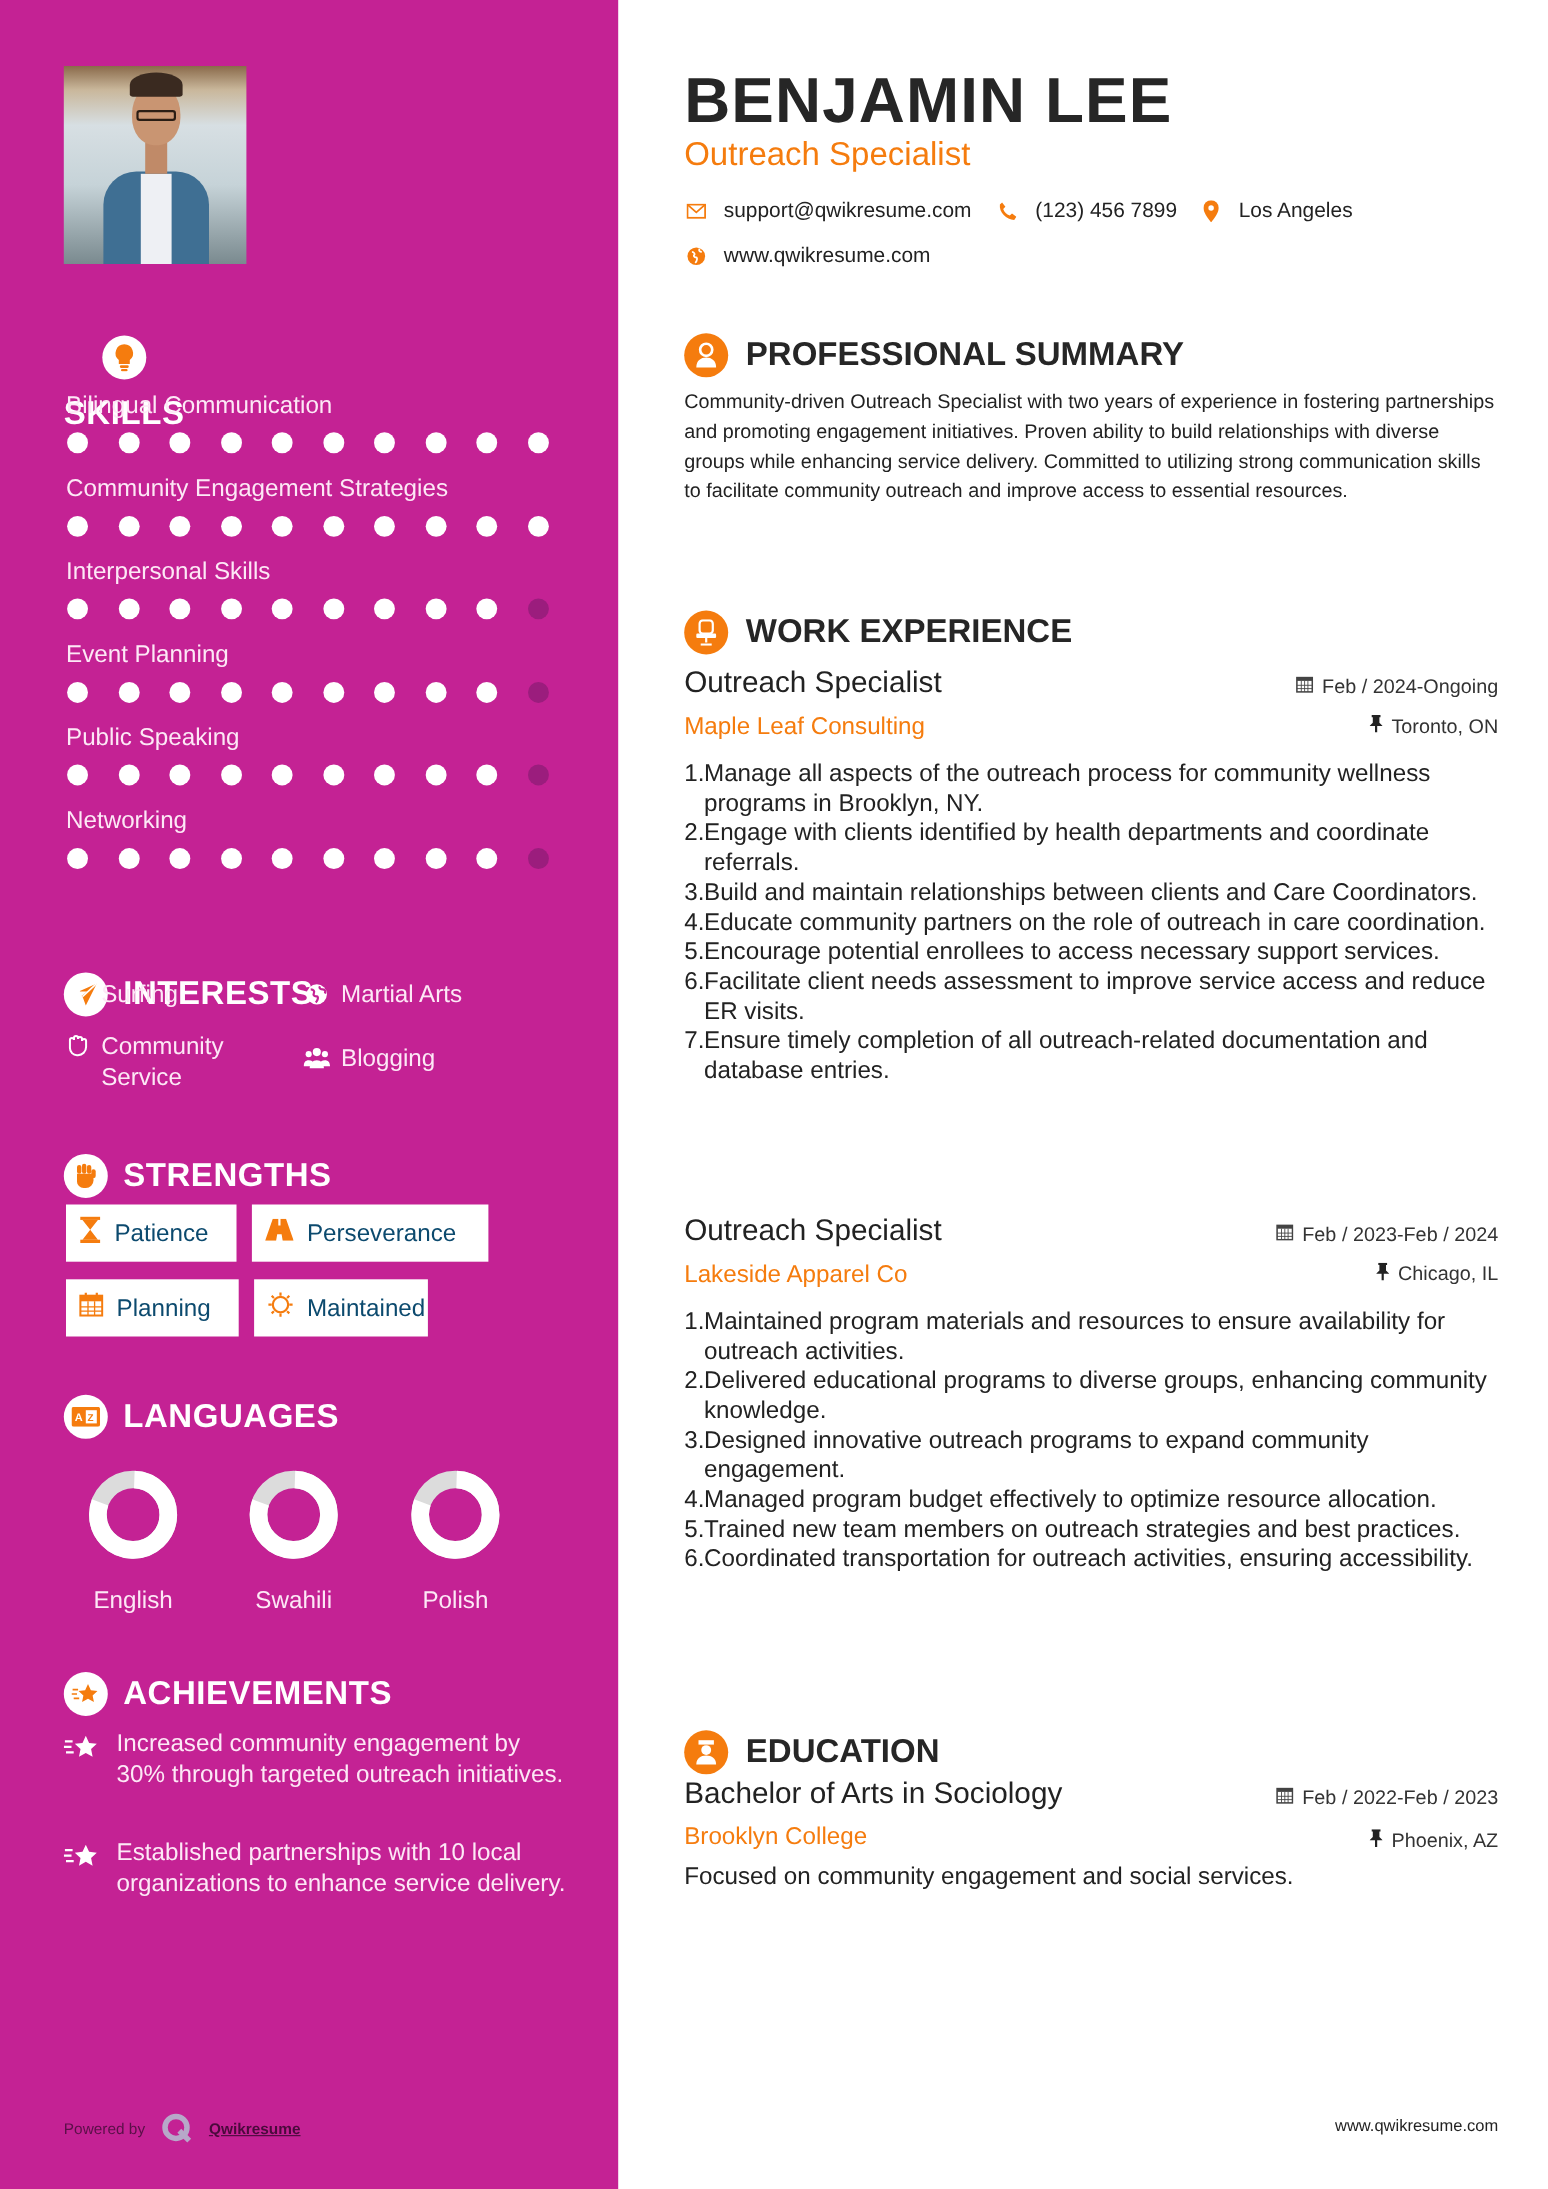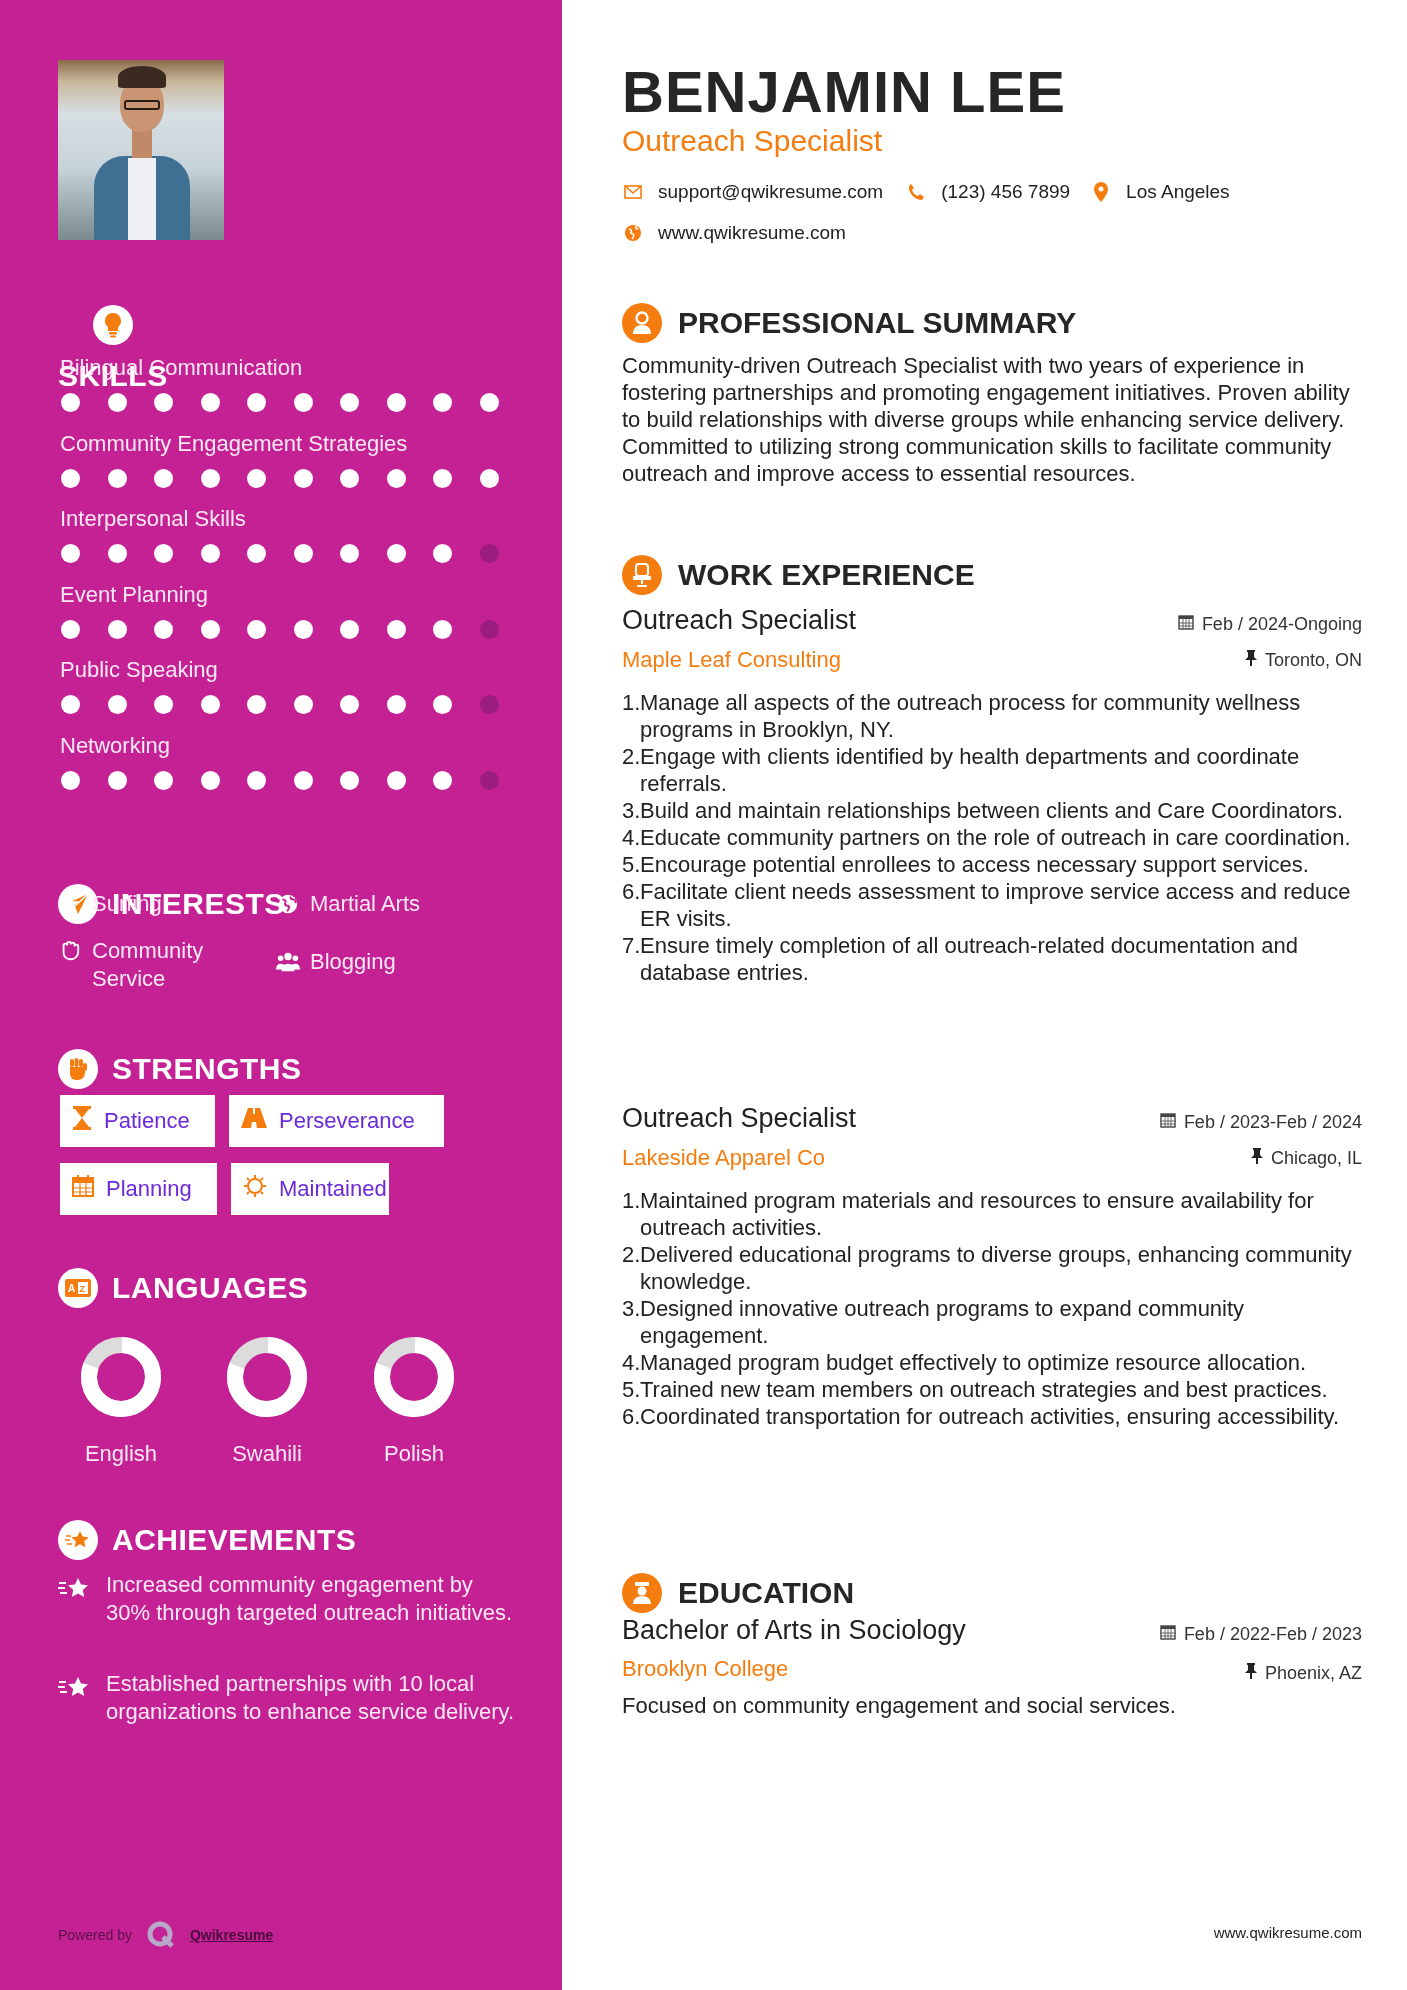--- a/index.html
+++ b/index.html
@@ -50,21 +50,21 @@
   .skill { position: absolute; left: 60px; width: 460px; }
   .skill-label { font-size: 22px; color: #fde8f6; height: 30px; line-height: 30px; }
   .dots { display: flex; gap: 27.5px; margin-top: 10px; padding-left: 1px; }
   .dot { width: 19px; height: 19px; border-radius: 50%; background: #ffffff; }
   .dot.off { background: #9b1d7d; }
   .int-item { position: absolute; display: flex; gap: 10px; font-size: 22px; color: #fde8f6; line-height: 28px; }
   .int-item .ico { width: 24px; display: flex; justify-content: center; padding-top: 3px; }
 
   .str-box {
     position: absolute; background: #fff; height: 52px; display: flex; align-items: center;
-    gap: 12px; padding: 0 12px; font-size: 22px; color: #6d28d9;
+    gap: 12px; padding: 0 12px; font-size: 22px; color: #0c4a6e;
   }
 
   .lang { position: absolute; width: 120px; text-align: center; }
   .donut { width: 84px; height: 84px; margin: 0 auto; }
   .lang-label { font-size: 22px; color: #fde8f6; margin-top: 18px; }
 
   .ach { position: absolute; left: 58px; display: flex; gap: 14px; width: 460px; }
   .ach .ico { width: 34px; flex: none; padding-top: 4px; }
   .ach .txt { font-size: 22px; line-height: 28px; color: #fde8f6; }
 
@@ -76,21 +76,21 @@
   .main { position: absolute; left: 622px; top: 0; width: 740px; height: 1990px; }
   .name { position: absolute; left: 0; top: 58px; font-size: 58px; font-weight: bold; color: #262626; letter-spacing: 1px; }
   .role { position: absolute; left: 0; top: 124px; font-size: 30px; color: #F57C0E; }
   .contact { position: absolute; left: 0; display: flex; align-items: center; font-size: 19px; color: #222; }
   .contact .ci { width: 22px; height: 22px; display: inline-flex; align-items: center; justify-content: center; margin-right: 14px; }
 
   .m-head { position: absolute; left: 0; display: flex; align-items: center; gap: 16px; }
   .m-icon { width: 40px; height: 40px; border-radius: 50%; background: #F57C0E; display: flex; align-items: center; justify-content: center; }
   .m-title { font-size: 30px; font-weight: bold; color: #262626; }
 
-  .summary { position: absolute; left: 0; top: 352px; width: 740px; font-size: 22px; line-height: 27px; color: #222; }
+  .summary { position: absolute; left: 0; top: 352px; width: 740px; font-size: 18px; line-height: 27px; color: #222; }
 
   .job-title { position: absolute; left: 0; font-size: 27px; color: #222; }
   .job-company { position: absolute; left: 0; font-size: 22px; color: #F57C0E; }
   .job-meta { position: absolute; right: 0; font-size: 18px; color: #333; display: flex; align-items: center; gap: 8px; }
   .job-list { position: absolute; left: 0; width: 740px; font-size: 22px; line-height: 27px; color: #222; list-style: none; }
   .job-list li { display: flex; }
   .job-list li .n { width: 18px; flex: none; }
   .edu-desc { position: absolute; left: 0; font-size: 22px; color: #222; }
 
   .footer-url { position: absolute; right: 45px; top: 1924px; font-size: 15px; color: #222; }

